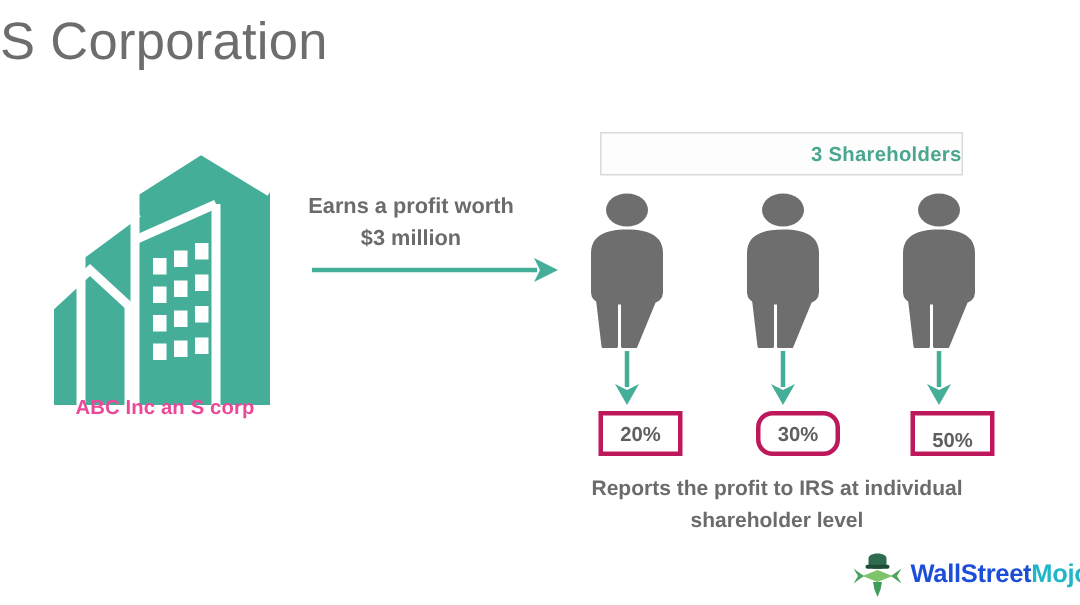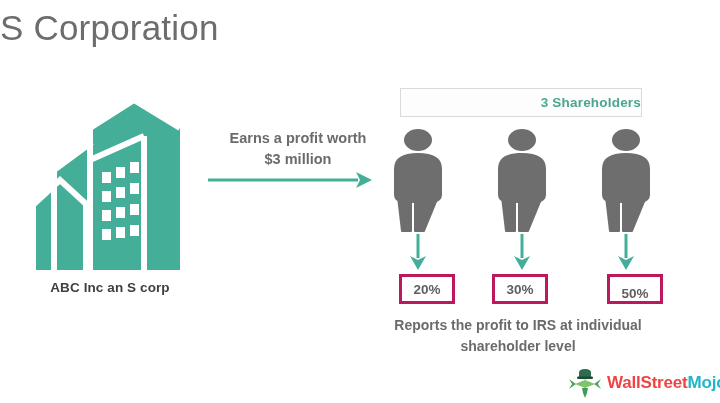--- a/index.html
+++ b/index.html
@@ -14,27 +14,27 @@
   .title{
     position:absolute;left:0;top:8px;width:720px;text-align:left;
     font-size:35px;font-weight:400;color:#6d6d6d;letter-spacing:.2px;
   }
 
   
   .building-wrap{position:absolute;left:30px;top:92px;width:155px;height:180px;}
   .building-wrap svg{display:block;width:155px;height:180px;}
 
   .corp-caption{
-    position:absolute;left:10px;top:280px;width:200px;text-align:center;
-    font-size:13.5px;font-weight:700;color:#404040;letter-spacing:.1px;
+    position:absolute;left:10px;top:264px;width:200px;text-align:center;
+    font-size:13.5px;font-weight:700;color:#ec4899;letter-spacing:.1px;
   }
 
   
   .flow-text{
-    position:absolute;left:208px;top:128px;width:180px;text-align:center;
+    position:absolute;left:184px;top:128px;width:180px;text-align:center;
     font-size:14.5px;font-weight:700;color:#6b6b6b;line-height:1.45;
   }
   .flow-arrow{position:absolute;left:208px;top:168px;width:165px;height:24px;}
   .flow-arrow svg{display:block;}
 
   
   .sh-box{
     position:absolute;left:400px;top:88px;width:240px;height:27px;
     border:1px solid #d8dcd9;background:#fdfdfd;
     display:flex;align-items:center;justify-content:flex-end;
@@ -59,36 +59,36 @@
 
   
   .pcts{position:absolute;left:382px;top:274px;width:280px;height:26px;}
   .pct{
     position:absolute;top:0;width:50px;height:24px;
     border:3px solid #be185d;background:#fff;
     display:flex;align-items:center;justify-content:center;
     font-size:13.5px;font-weight:700;color:#5f5f5f;
   }
   .pct:nth-child(1){left:17px;}
-  .pct:nth-child(2){left:110px;}
+  .pct:nth-child(2){left:122px;border-radius:11px;}
   .pct:nth-child(3){left:225px;align-items:flex-end;}
 
   
   .note{
     position:absolute;left:368px;top:315px;width:300px;text-align:center;
     font-size:14px;font-weight:700;color:#6b6b6b;line-height:1.5;
   }
 
   
   .logo{position:absolute;left:568px;top:366px;width:146px;height:34px;
         display:flex;align-items:center;gap:5px;}
   .logo-mark{width:34px;height:32px;flex:0 0 34px;}
   .logo-mark svg{display:block;}
   .logo-text{font-size:17px;font-weight:700;letter-spacing:-.2px;white-space:nowrap;}
-  .logo-a{color:#ef4444;}
+  .logo-a{color:#1d4ed8;}
   .logo-b{color:#1fb6c9;}
 </style>
 </head>
 <body>
 
 <div id="canvas">
 
   <div class="title">S Corporation</div>
 
   <div class="building-wrap">

